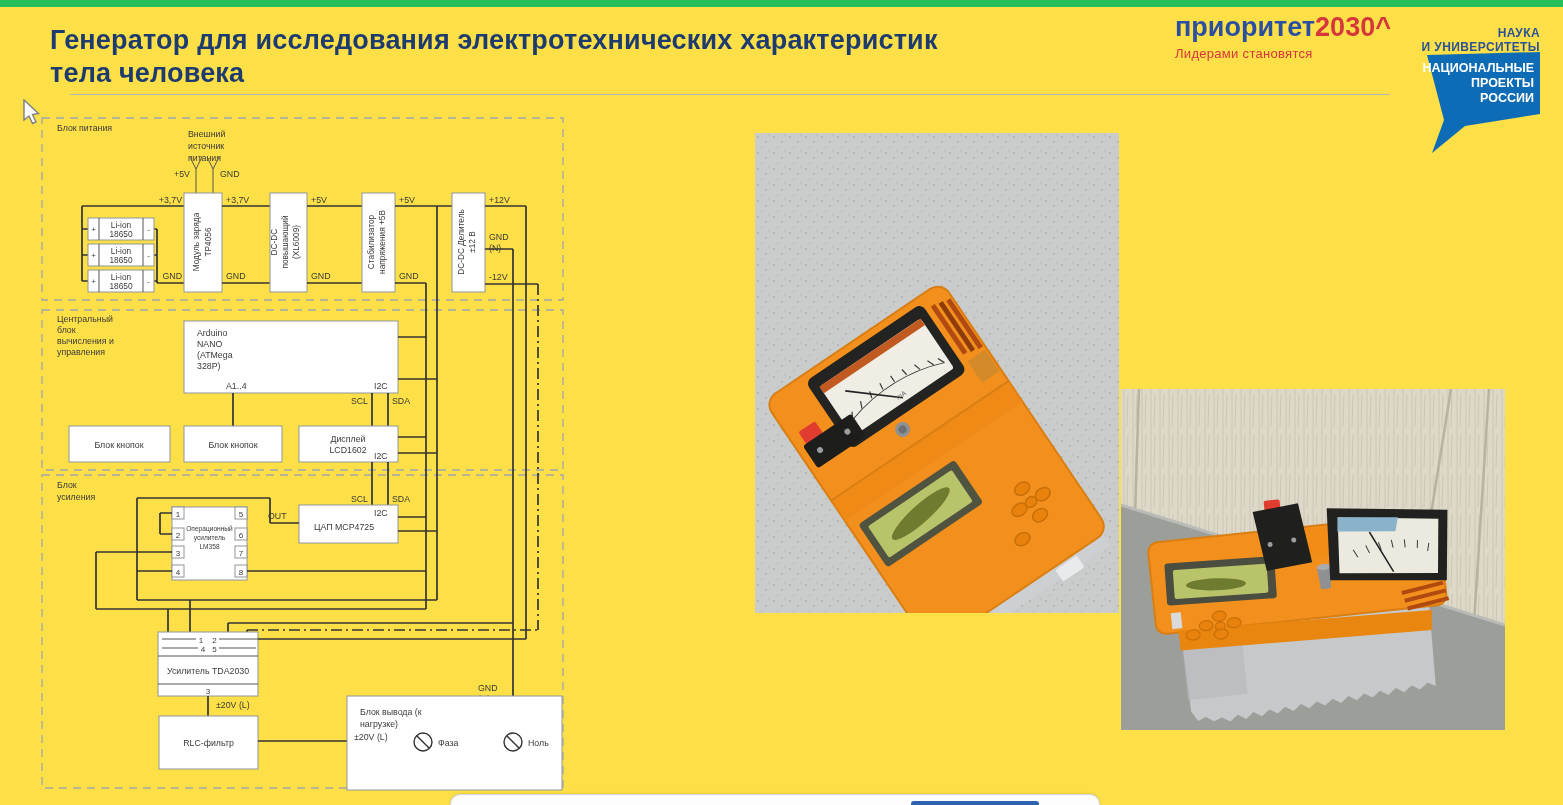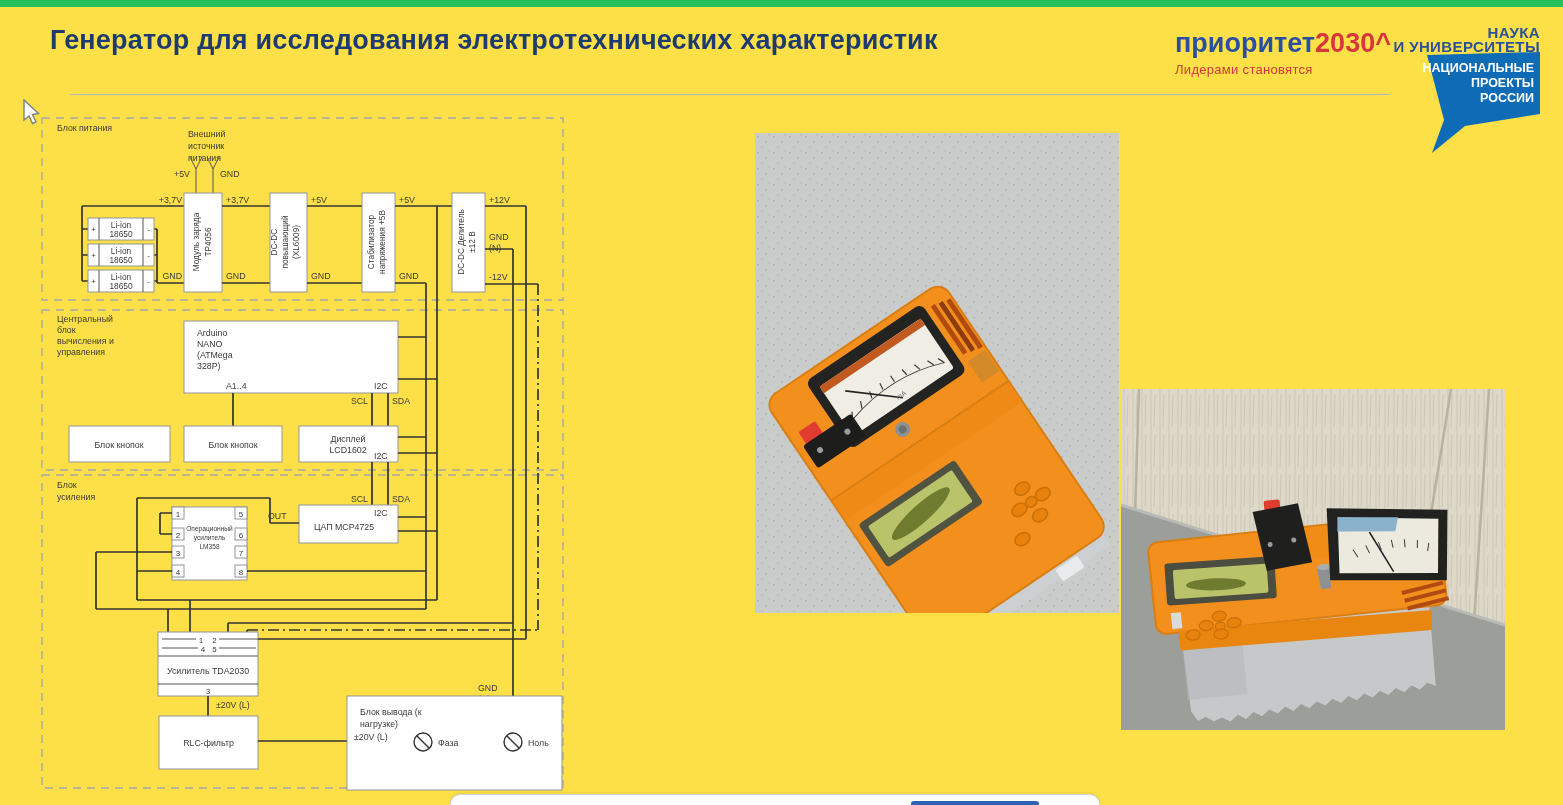--- a/index.html
+++ b/index.html
@@ -1,24 +1,24 @@
 <!DOCTYPE html>
 <html><head>
 <meta charset="utf-8">
 <style>
   html,body{margin:0;padding:0;background:#ffffff;font-family:"Liberation Sans",sans-serif;}
   #stage{position:relative;width:1563px;height:805px;background:#fde047;overflow:hidden;}
   .abs{position:absolute;}
   #topbar{left:0;top:0;width:1563px;height:7px;}
   #title{left:50px;top:24px;width:1000px;font-size:27px;font-weight:bold;line-height:33px;letter-spacing:0.2px;}
   #title-rule{left:70px;top:94px;width:1320px;height:1px;background:#b4b7bd;}
-  #logo-priority{left:1175px;top:28px;white-space:nowrap;}
+  #logo-priority{left:1175px;top:12px;white-space:nowrap;}
   #logo-priority .word{font-size:27px;font-weight:bold;}
   #logo-priority .tagline{font-size:13px;font-weight:normal;margin-top:3px;letter-spacing:0.3px;}
-  #logo-np-top{left:1380px;top:26px;width:160px;text-align:right;font-size:15px;font-weight:bold;line-height:14px;letter-spacing:0.4px;}
+  #logo-np-top{left:1380px;top:26px;width:160px;text-align:right;font-size:12px;font-weight:bold;line-height:14px;letter-spacing:0.4px;}
   #np-flag{left:1419px;top:52px;}
   #diagram{left:40px;top:112px;}
   #photo1{left:755px;top:133px;}
   #photo2{left:1121px;top:389px;}
   #cursor{left:22px;top:99px;}
   #bottom-toolbar{left:450px;top:794px;width:648px;height:11px;background:#fdfdfd;border:1px solid #d2d5d9;border-bottom:none;border-radius:10px 10px 0 0;box-shadow:0 -1px 3px rgba(0,0,0,0.08);}
   #bottom-toolbar-btn{position:absolute;left:460px;top:6px;width:128px;height:5px;border-radius:3px 3px 0 0;}
   svg text{font-family:"Liberation Sans",sans-serif;}
   .dtext{font-size:8.8px;fill:#3a3a3a;}
   .dsmall{font-size:8.3px;fill:#3a3a3a;}
@@ -32,20 +32,21 @@
 </style>
 </head>
 <body>
 
 <div id="stage">
 
   <div id="topbar" class="abs" style="background:#26c05a"></div>
 
   <div id="title" class="abs" style="color:#1e3b70">
     <div>Генератор для исследования электротехнических характеристик</div>
+    <div>тела человека</div>
   </div>
   <div id="title-rule" class="abs"></div>
 
   <div id="logo-priority" class="abs">
     <div>
       <span class="word" style="color:#2b4fa0">приоритет</span><span class="word" style="color:#d6373c">2030^</span>
     </div>
     <div class="tagline" style="color:#d6373c">Лидерами становятся</div>
   </div>
 

